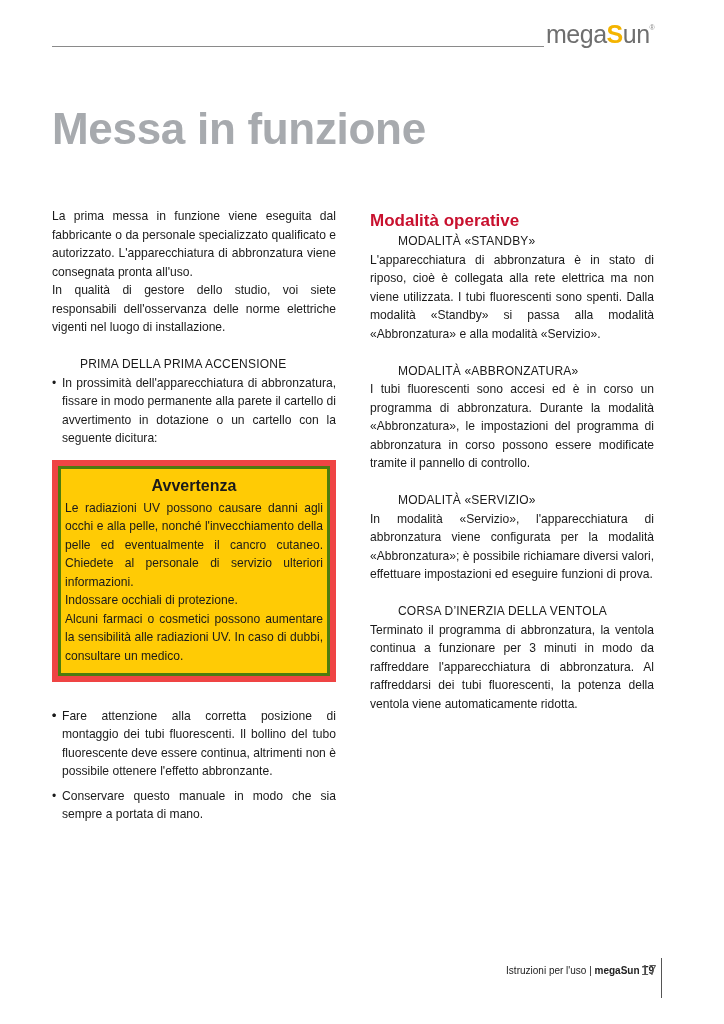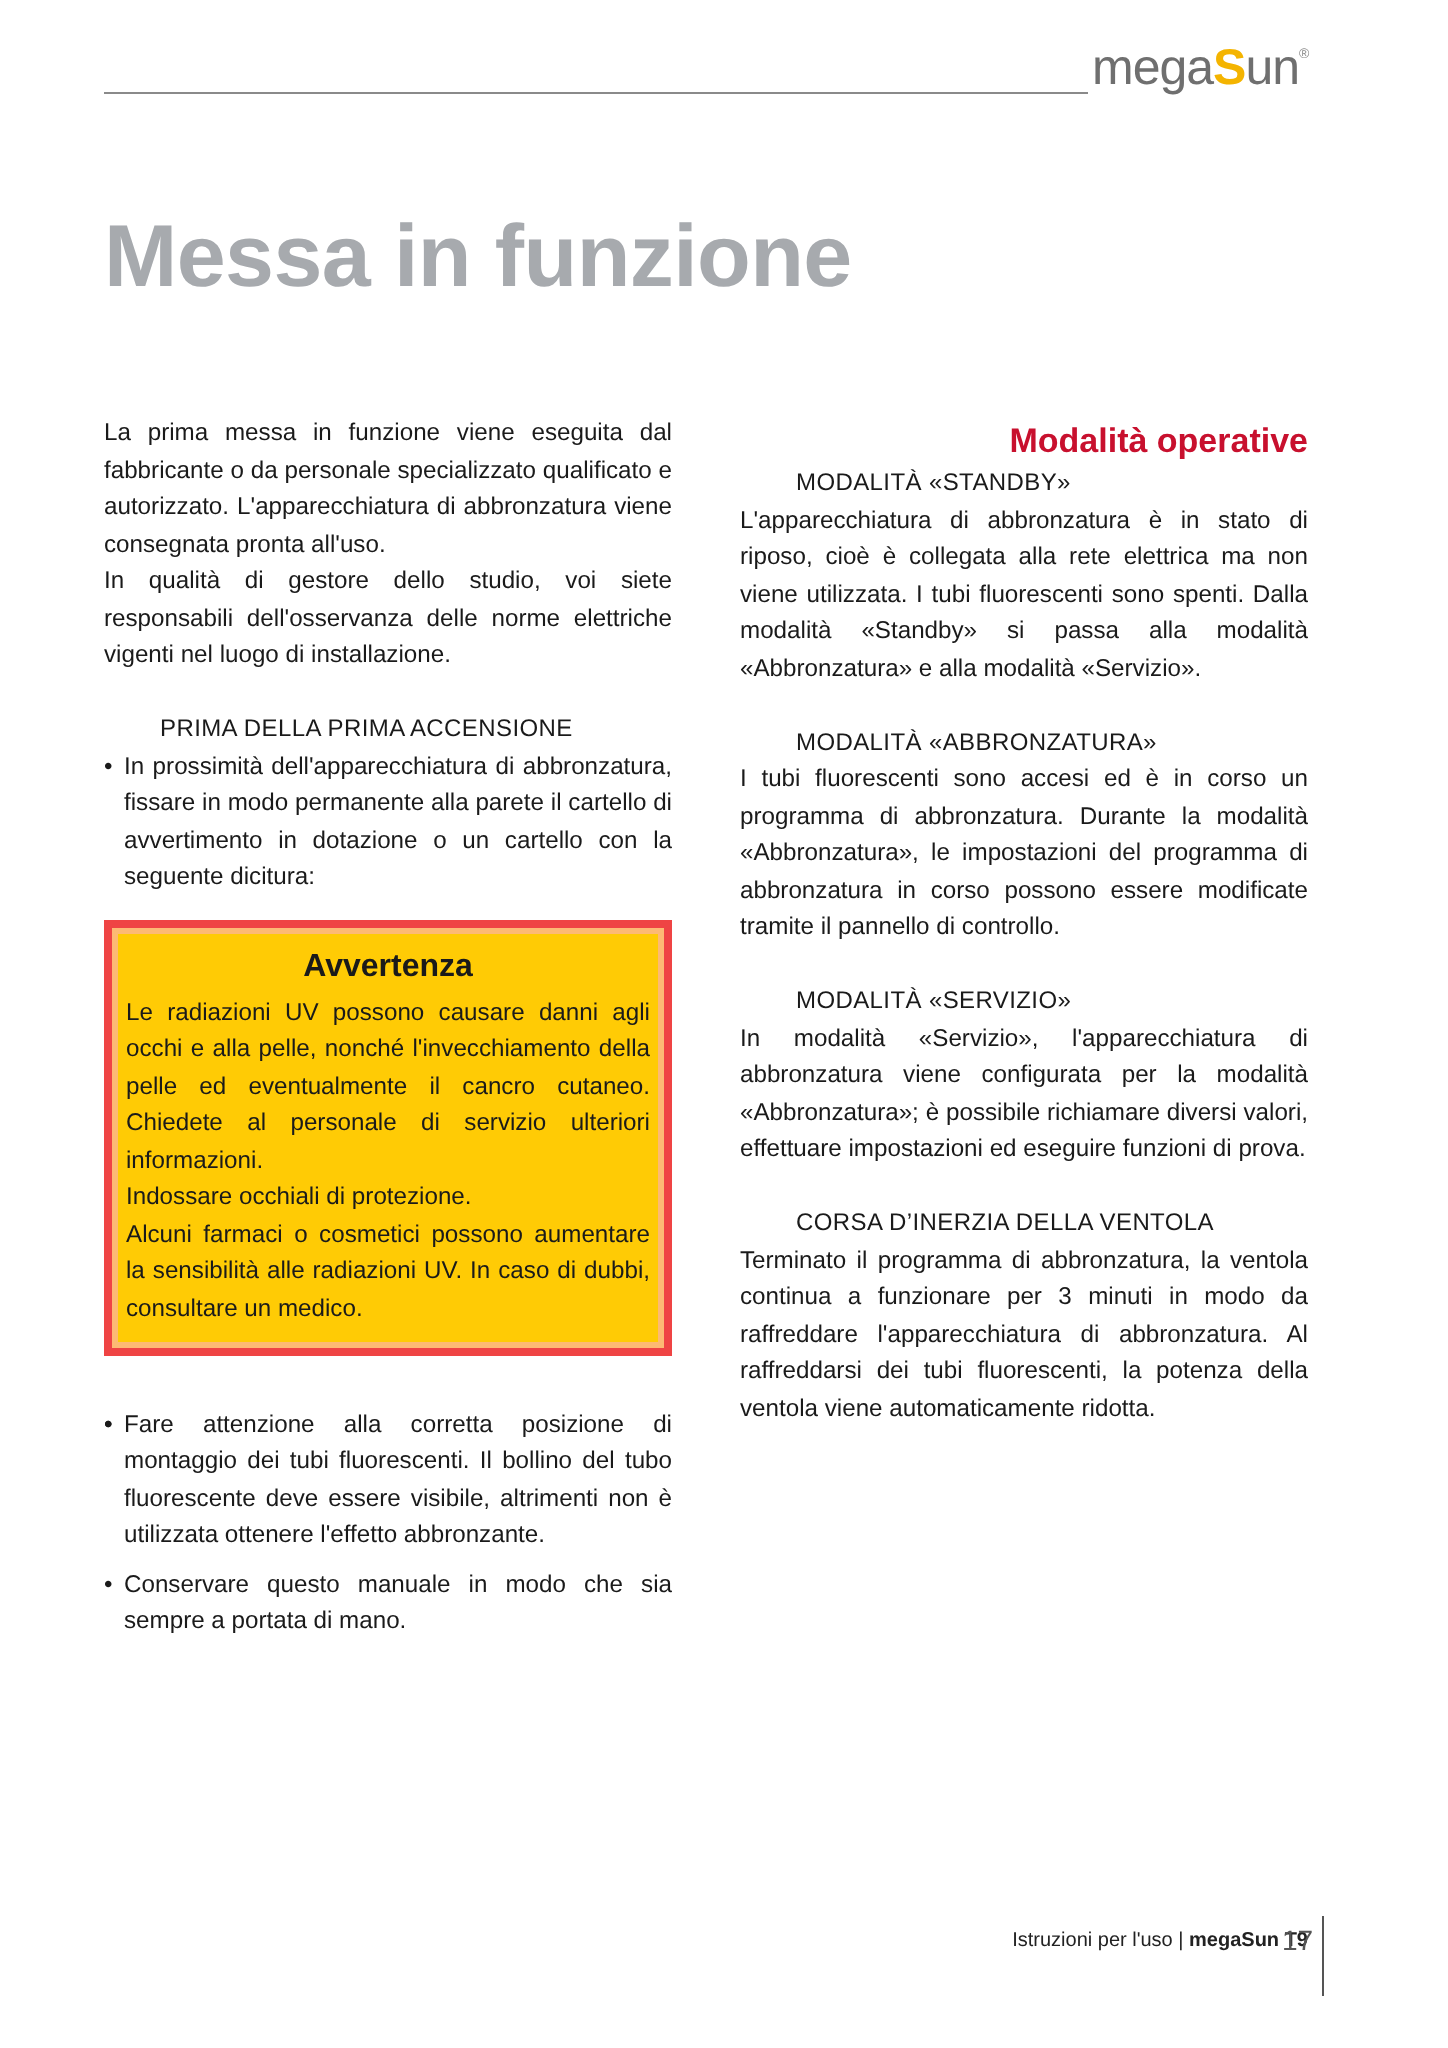--- a/index.html
+++ b/index.html
@@ -15,24 +15,24 @@
                   font-weight: bold; color: #a7aaae; letter-spacing: -0.3px; }
     .col { position: absolute; top: 207px; width: 284px; font-size: 12.1px; line-height: 18.5px; }
     .col-left { left: 52px; }
     .col-right { left: 370px; top: 210px; }
     p { margin: 0; text-align: justify; }
     .subhead { font-weight: normal; font-size: 12px; letter-spacing: 0.2px; margin: 0; padding-left: 28px; }
     .gap { height: 18.5px; }
     ul.bullets { list-style: none; margin: 0; padding: 0; }
     ul.bullets li { position: relative; padding-left: 10px; text-align: justify; margin-bottom: 6px; }
     ul.bullets li .dot { position: absolute; left: 0; top: 0; }
-    .warn-outer { margin-top: 12px; border: 4px solid #ef4444; padding: 3px; background: #fdba74; }
+    .warn-outer { margin-top: 12px; border: 6px solid #ef4444; padding: 3px; background: #4d7c0f; }
     .warn-inner { background: #ffcb05; padding: 6px 4px 8px 4px; }
     .warn-title { text-align: center; font-size: 16px; font-weight: bold; margin: 0 0 2px 0; line-height: 22px; }
-    .section-title { color: #c8102e; font-size: 17px; font-weight: bold; margin: 0; line-height: 22px; text-align: right; }
+    .section-title { color: #c8102e; font-size: 17px; font-weight: bold; margin: 0; line-height: 22px; }
     .footer-text { position: absolute; right: 70px; top: 965px; font-size: 10px; color: #222; }
     .footer-text b { font-weight: bold; }
     .footer-rule { position: absolute; left: 661px; top: 958px; width: 0; height: 40px; border-left: 1px solid #555; }
     .page-number { position: absolute; left: 641px; top: 962px; font-size: 14px; color: #555; }
   </style>
 </head>
 <body>
 
 <div class="header-rule"></div>
 <div class="logo"><span>mega</span><span class="s">S</span><span>un</span><span class="reg">®</span></div>
@@ -53,21 +53,21 @@
       <h2 class="warn-title">Avvertenza</h2>
       <p>Le radiazioni UV possono causare danni agli occhi e alla pelle, nonché l'invecchiamento della pelle ed eventualmente il cancro cutaneo. Chiedete al personale di servizio ulteriori informazioni.</p>
       <p>Indossare occhiali di protezione.</p>
       <p>Alcuni farmaci o cosmetici possono aumentare la sensibilità alle radiazioni UV. In caso di dubbi, consultare un medico.</p>
     </div>
   </div>
 
   <div class="gap"></div>
   <ul class="bullets">
     <li><span class="dot">•</span></li>
-    <li><span class="dot">•</span><span>Fare attenzione alla corretta posizione di montaggio dei tubi fluorescenti. Il bollino del tubo fluorescente deve essere visibile, altrimenti non è utilizzata ottenere l'effetto abbronzante.</span></li>
+    <li><span class="dot">•</span><span>Fare attenzione alla corretta posizione di montaggio dei tubi fluorescenti. Il bollino del tubo fluorescente deve essere continua, altrimenti non è possibile ottenere l'effetto abbronzante.</span></li>
     <li><span class="dot">•</span><span>Conservare questo manuale in modo che sia sempre a portata di mano.</span></li>
   </ul>
 </div>
 
 <div class="col col-right">
   <h2 class="section-title">Modalità operative</h2>
 
   <h3 class="subhead">MODALITÀ «STANDBY»</h3>
   <p>L'apparecchiatura di abbronzatura è in stato di riposo, cioè è collegata alla rete elettrica ma non viene utilizzata. I tubi fluorescenti sono spenti. Dalla modalità «Standby» si passa alla modalità «Abbronzatura» e alla modalità «Servizio».</p>
   <div class="gap"></div>

